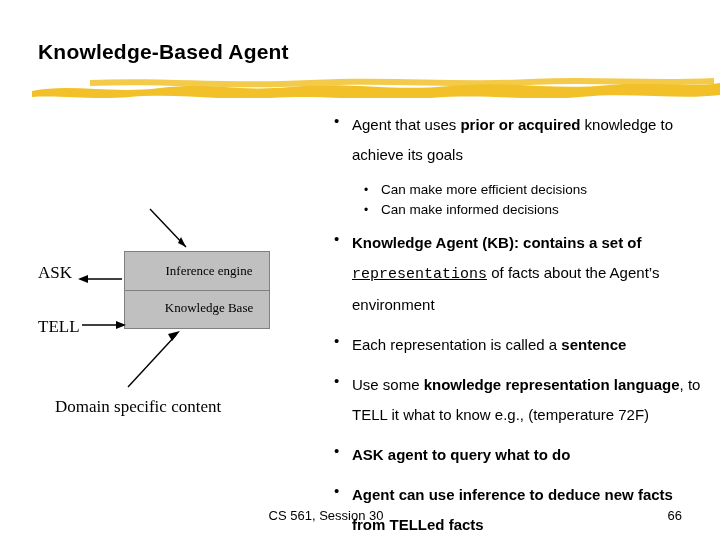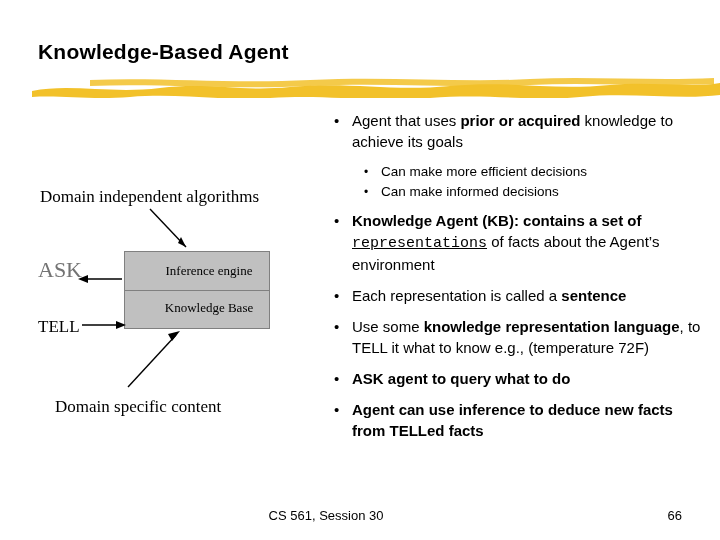--- a/index.html
+++ b/index.html
@@ -85,24 +85,24 @@
     position: absolute;
     left: 0;
     top: 38px;
     width: 144px;
     height: 1px;
     background: #808080;
   }
   .ask-label {
     position: absolute;
     left: 38px;
-    top: 152px;
-    font-family: "Liberation Serif", serif;
-    font-size: 22px;
-    color: #737373;
+    top: 158px;
+    font-family: "Liberation Serif", serif;
+    font-size: 17px;
+    color: #000000;
   }
   .tell-label {
     position: absolute;
     left: 38px;
     top: 212px;
     font-family: "Liberation Serif", serif;
     font-size: 17px;
     color: #000;
   }
   .diagram-svg {
@@ -130,21 +130,21 @@
     flex: 0 0 22px;
     text-align: left;
     font-size: 15px;
     line-height: 21px;
     color: #000;
     padding-left: 4px;
     box-sizing: border-box;
   }
   .bullet-text {
     font-size: 15px;
-    line-height: 21px;
+    line-height: 30px;
     color: #000;
     flex: 1;
   }
   .sub-row {
     display: flex;
     align-items: flex-start;
     margin-left: 34px;
     margin-bottom: 0px;
   }
   .sub-mark {
@@ -187,21 +187,20 @@
 
 <div class="slide-title">Knowledge-Based Agent</div>
 
 <svg class="brush" viewBox="0 0 692 22" preserveAspectRatio="none">
   <path d="M2,15 C40,7 80,18 130,12 C180,6 210,16 260,11 C320,5 360,16 420,10 C480,4 520,15 580,9 C620,5 660,12 690,7 L690,19 C650,24 600,16 550,21 C500,26 460,17 400,22 C340,27 300,18 240,22 C190,25 150,17 100,21 C60,24 30,19 2,21 Z" fill="#f2c12a"></path>
   <path d="M60,4 C130,1 200,8 280,4 C360,0 430,7 500,3 C560,0 620,5 684,2 L684,8 C620,11 560,6 500,9 C430,13 360,6 280,10 C200,14 130,7 60,10 Z" fill="#f2c12a" opacity="0.85"></path>
 </svg>
 
 <div class="left-pane">
 
-  <div class="domain-indep">Domain independent algorithms</div>
 
   <div class="box-stack">
     <div class="box-divider"></div>
     <div class="box-label inference">Inference engine</div>
     <div class="box-label kb">Knowledge Base</div>
   </div>
 
   <div class="ask-label">ASK</div>
   <div class="tell-label">TELL</div>
 

